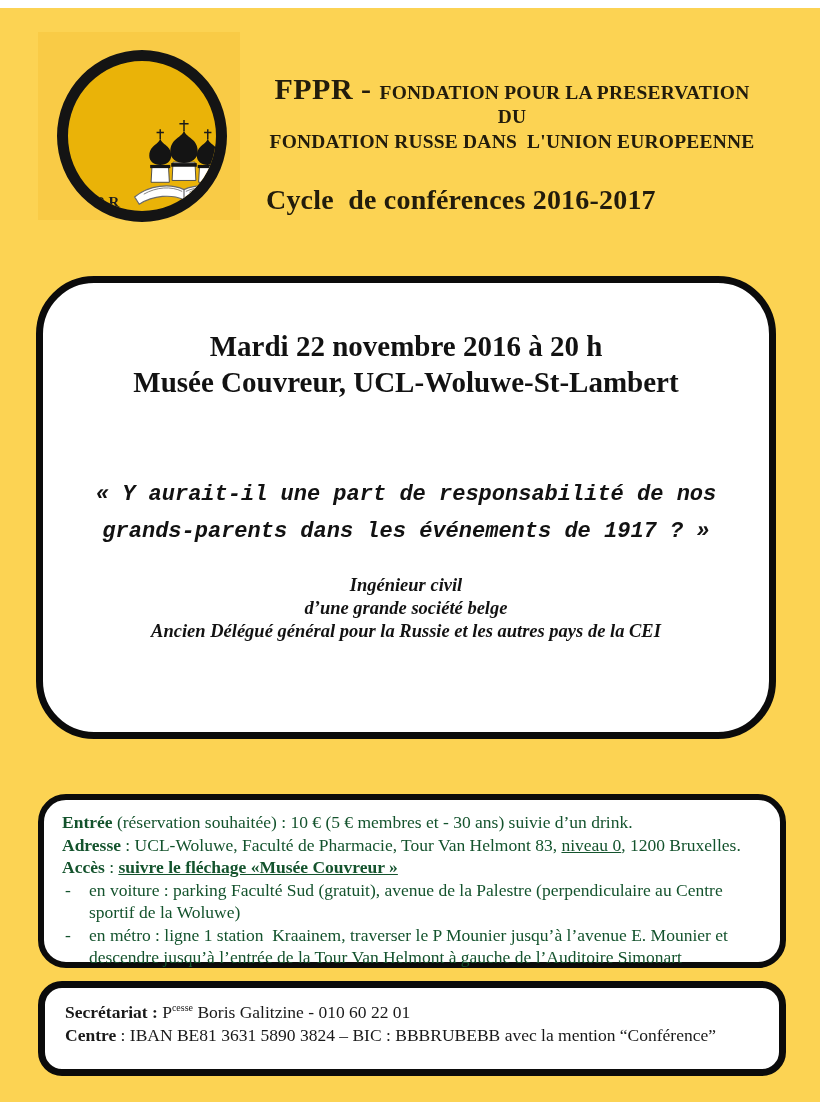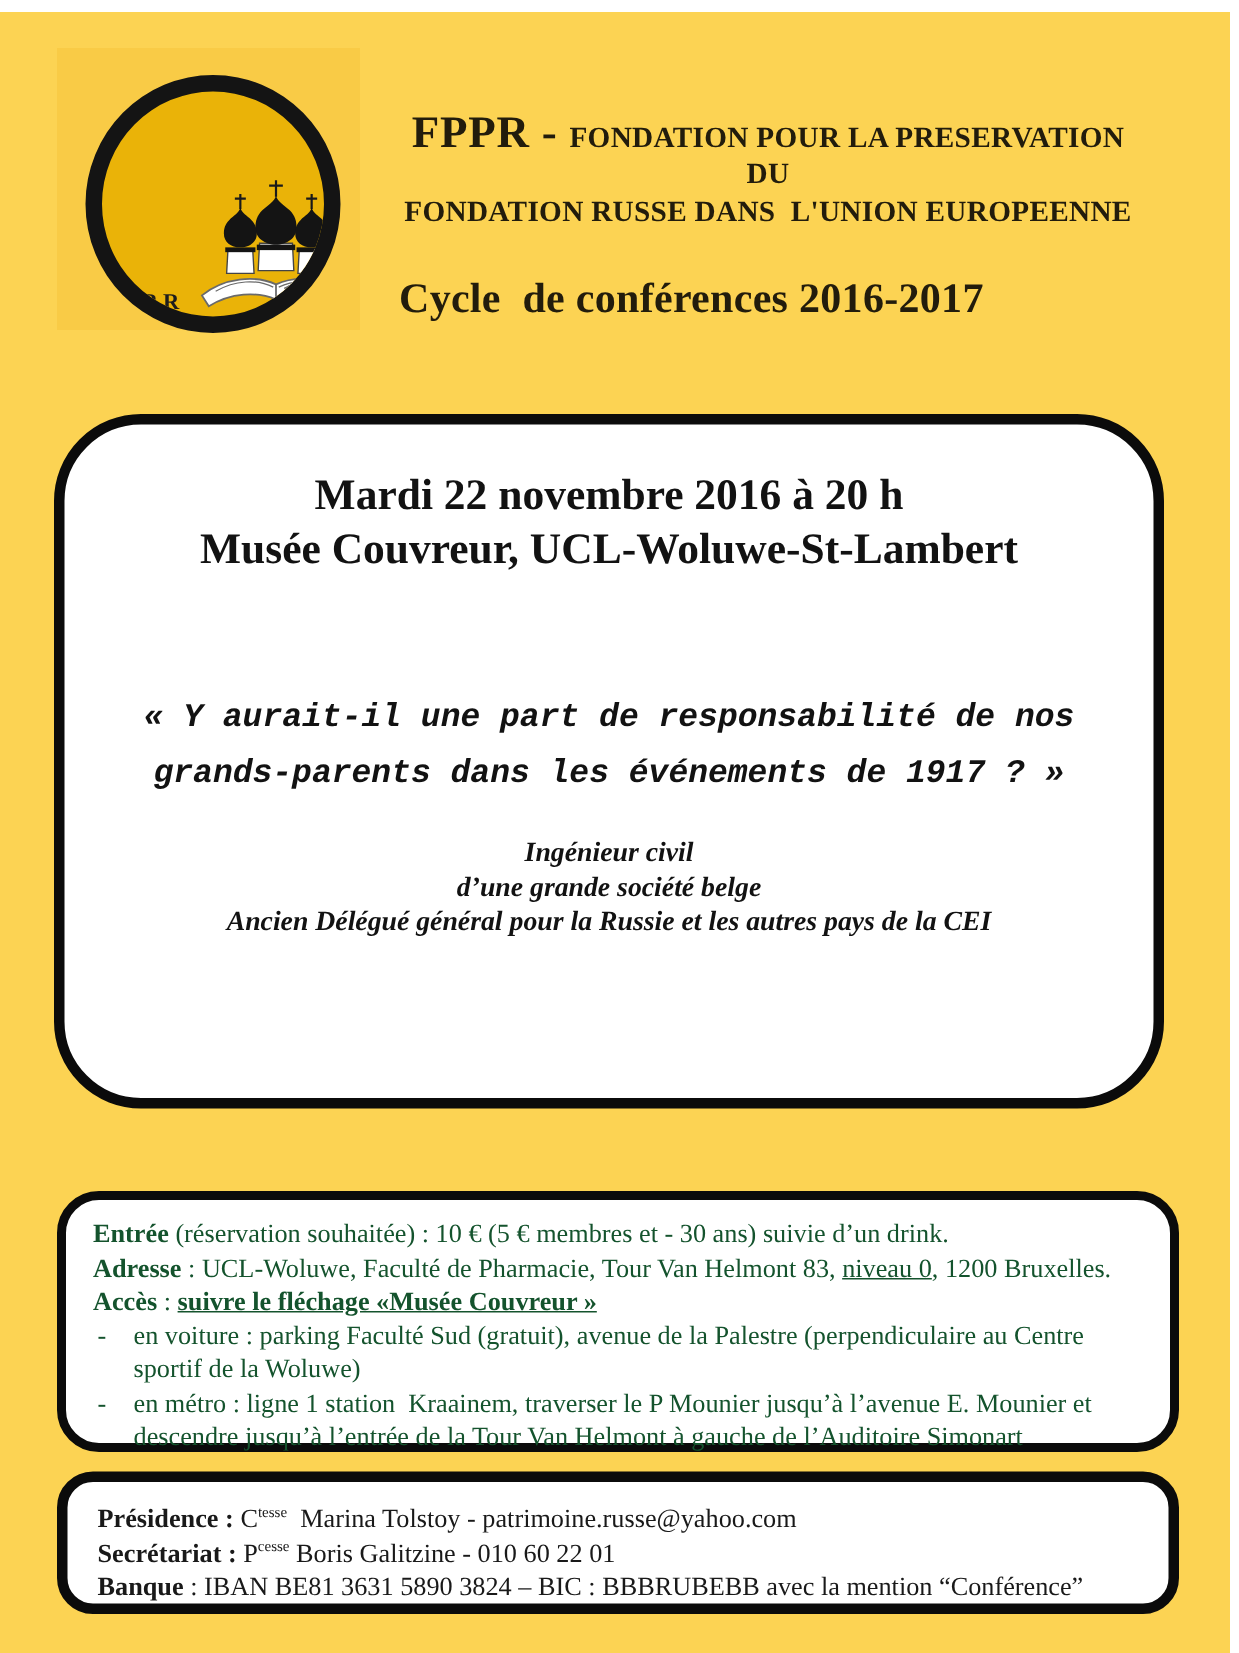--- a/index.html
+++ b/index.html
@@ -28,21 +28,21 @@
   .org-abbr{font-size:30px;font-weight:bold;letter-spacing:.5px;}
   .org-name{font-size:19.5px;font-weight:bold;letter-spacing:.2px;}
   .org-line2{text-align:center;margin-top:3px;}
   .cycle{margin-top:31px;font-size:28px;font-weight:bold;letter-spacing:.2px;}
 
   
   .main-box{
     position:absolute;left:36px;top:268px;width:740px;height:463px;
     background:#ffffff;border:7px solid #0b0b0b;border-radius:58px;
     box-sizing:border-box;display:flex;flex-direction:column;align-items:center;
-    padding-top:29px;color:#121212;
+    padding-top:45px;color:#121212;
   }
   .date-line,.venue-line{font-size:29px;font-weight:bold;line-height:36px;}
   .quote-block{margin-top:76px;text-align:center;}
   .quote-line{font-size:22px;font-weight:bold;font-style:italic;line-height:37px;font-family:Liberation Mono, monospace;}
   .speaker-line{margin-top:50px;font-size:41px;font-weight:bold;line-height:46px;}
   .desc-block{margin-top:24px;text-align:center;}
   .desc-line{font-size:18.5px;font-weight:bold;font-style:italic;line-height:23px;}
 
   
   .info-box{
@@ -157,24 +157,21 @@
         <span class="btext bindtext">en voiture : parking Faculté Sud (gratuit), avenue de la Palestre (perpendiculaire au Centre sportif de la Woluwe)</span>
       </div>
       <div class="bullet">
         <span class="dash bindtext">-</span>
         <span class="btext bindtext">en métro : ligne 1 station  Kraainem, traverser le P Mounier jusqu’à l’avenue E. Mounier et descendre jusqu’à l’entrée de la Tour Van Helmont à gauche de l’Auditoire Simonart</span>
       </div>
     </div>
 
     <div class="contact-box">
       <div>
-        <span class="lbl bindtext">Présidence : </span><span class="bindtext">C</span><sup class="title-sup bindtext">tesse</sup><span class="bindtext">  Marina Tolstoy - patrimoine.russe@yahoo.com</span>
-      </div>
-      <div>
         <span class="lbl bindtext">Secrétariat : </span><span class="bindtext">P</span><sup class="title-sup bindtext">cesse</sup><span class="bindtext"> Boris Galitzine - 010 60 22 01</span>
       </div>
       <div>
-        <span class="lbl bindtext">Banque</span><span class="bindtext"> : IBAN BE81 3631 5890 3824 – BIC : BBBRUBEBB avec la mention “Conférence”</span>
+        <span class="lbl bindtext">Centre</span><span class="bindtext"> : IBAN BE81 3631 5890 3824 – BIC : BBBRUBEBB avec la mention “Conférence”</span>
       </div>
     </div>
 
   </div>
 </div>
 
 </body></html>

